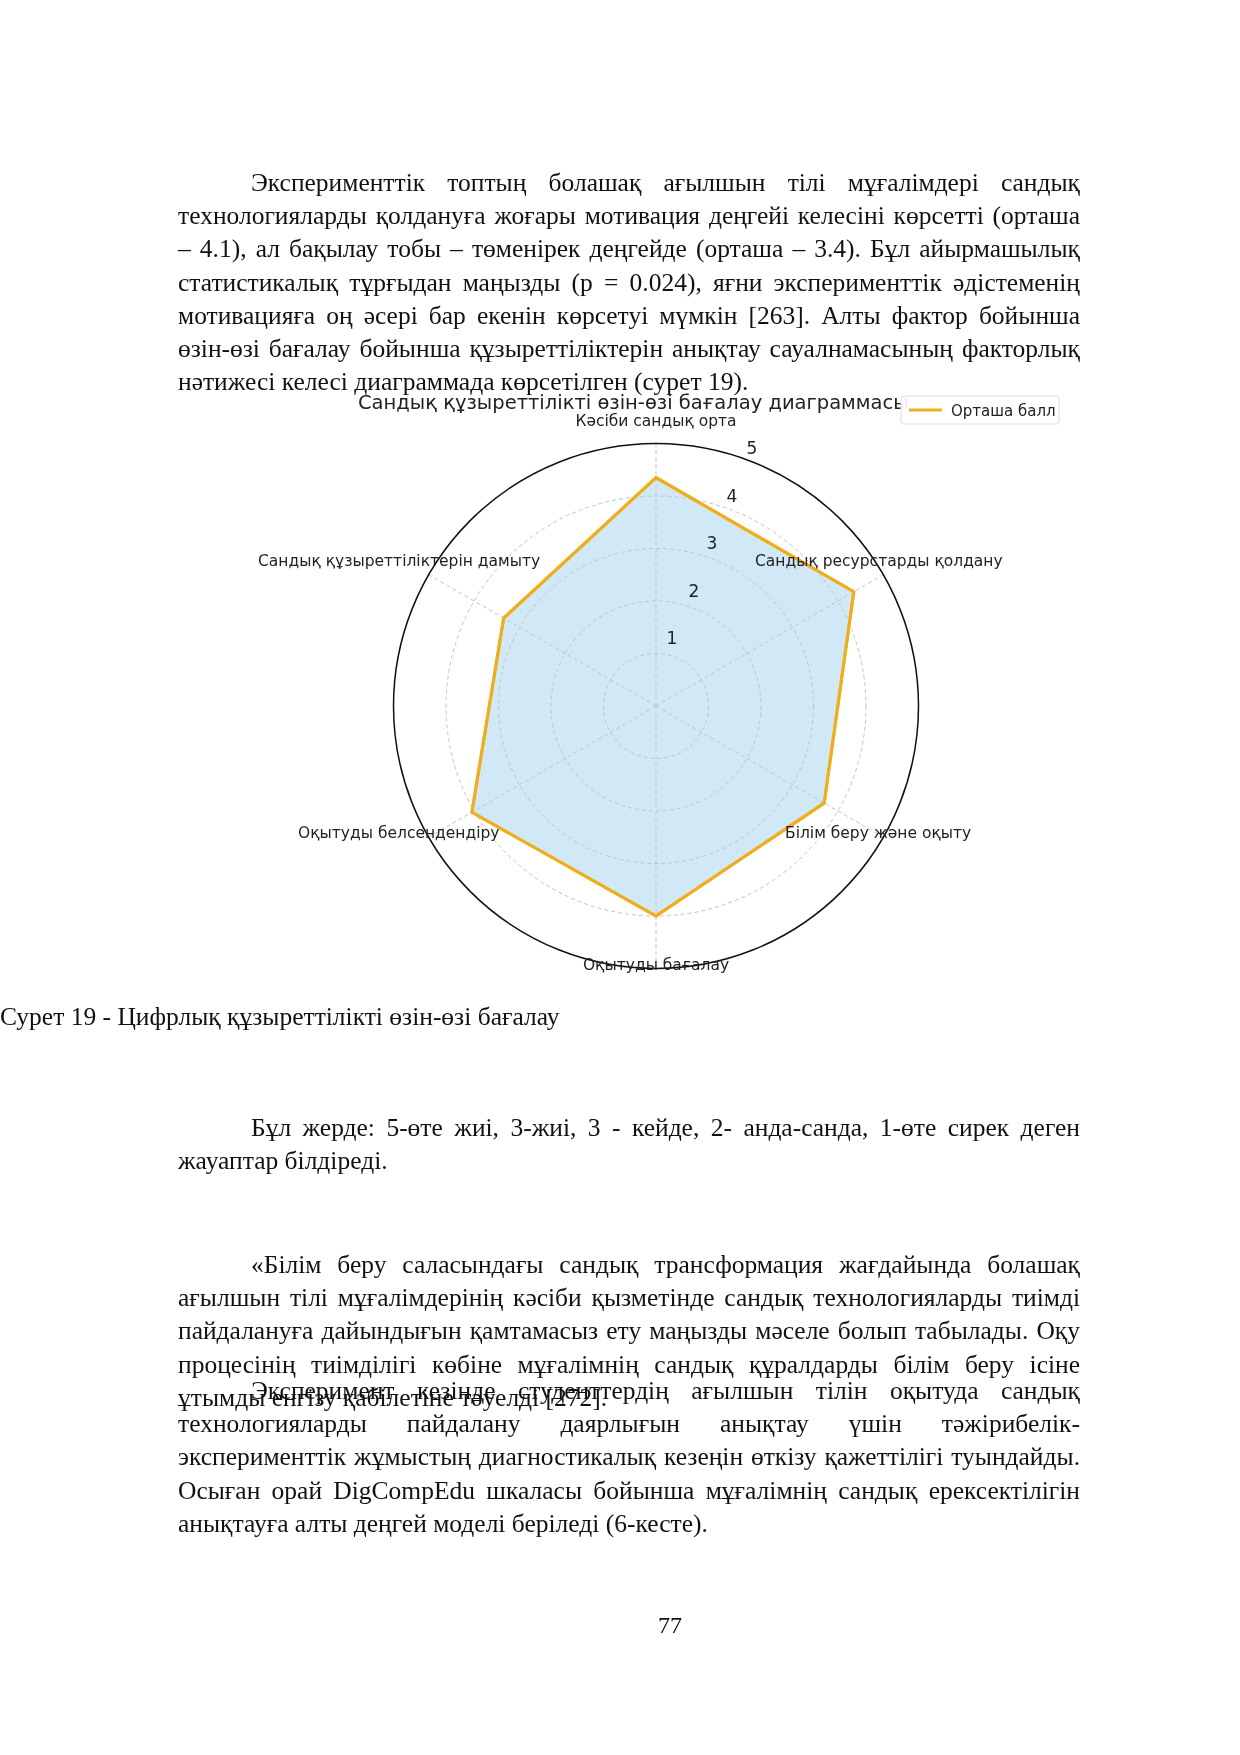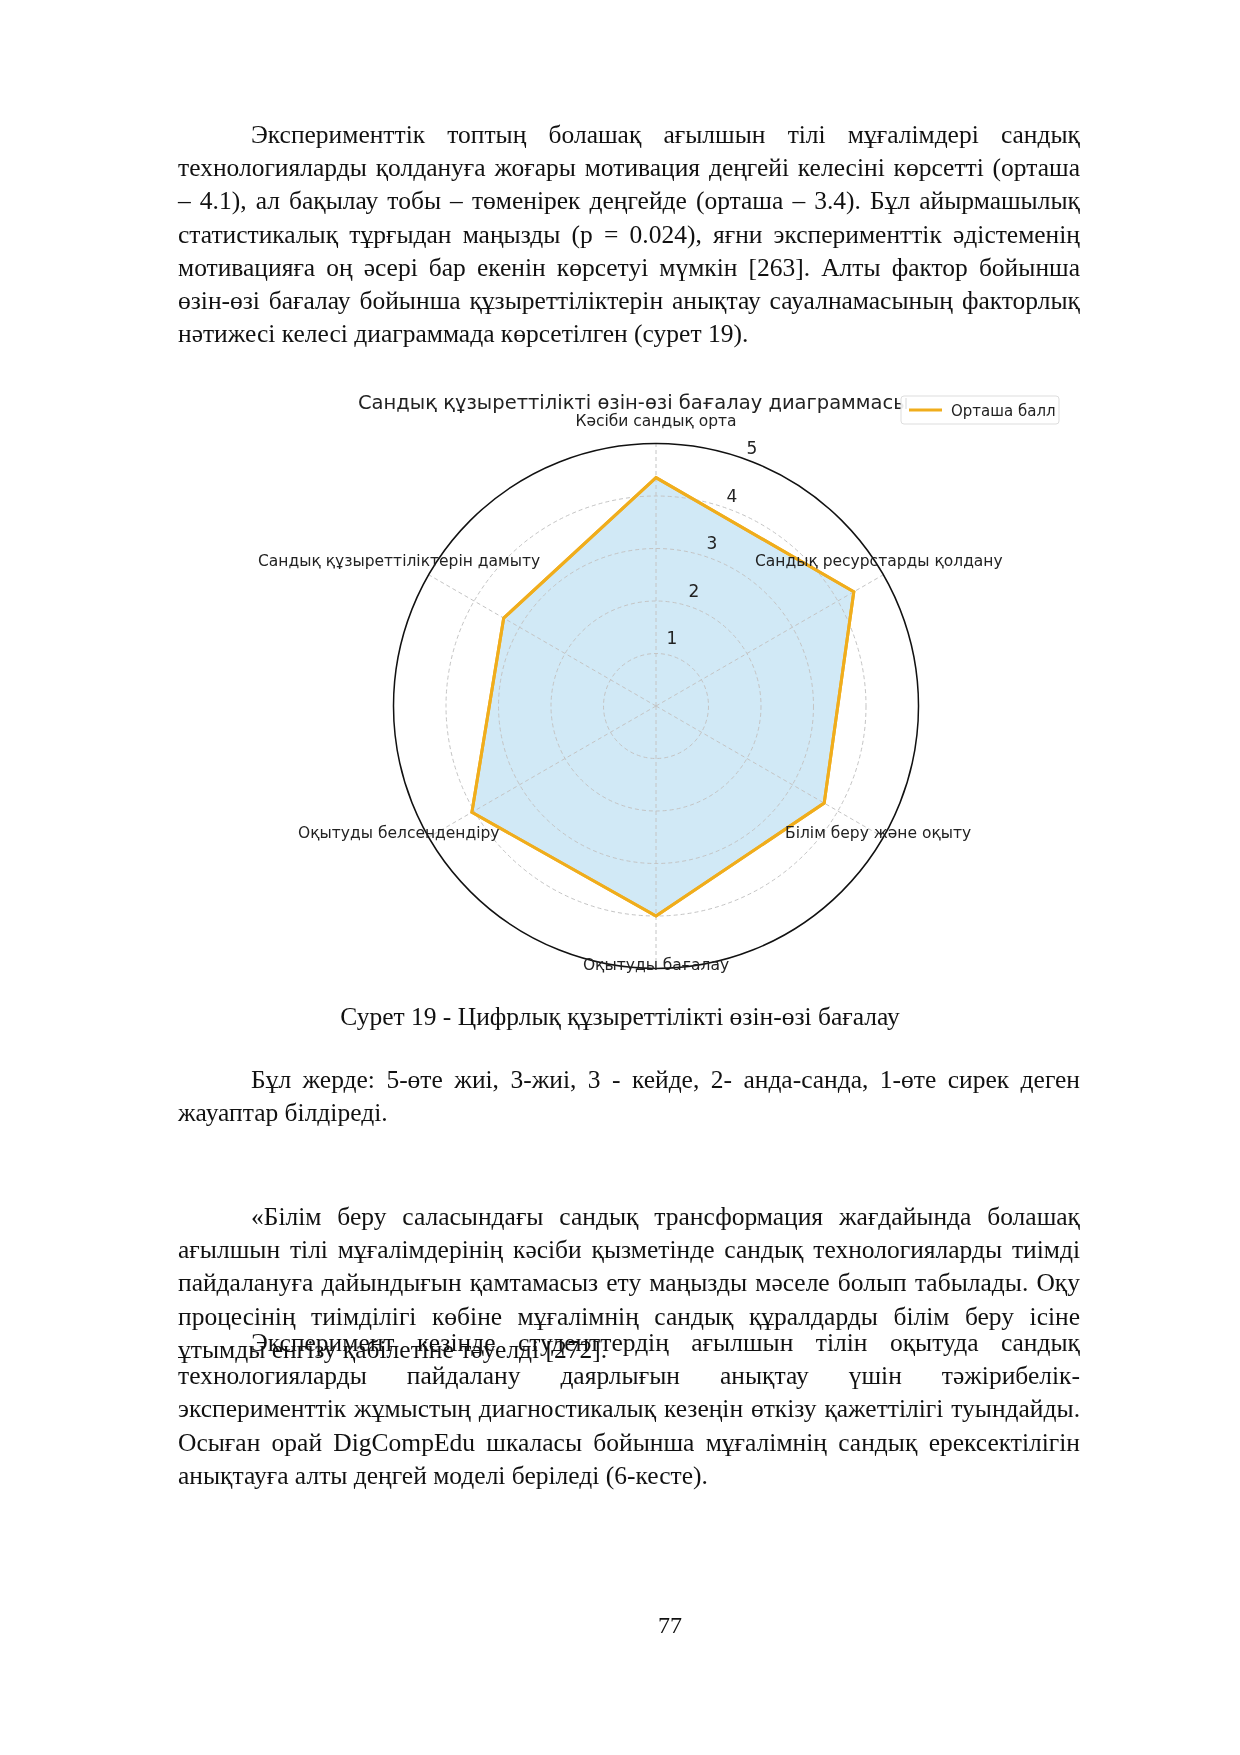--- a/index.html
+++ b/index.html
@@ -3,23 +3,23 @@
 <meta charset="utf-8">
 <style>
   html, body { margin: 0; padding: 0; background: #ffffff; }
   body { width: 1240px; height: 1755px; position: relative; overflow: hidden; }
   .page { position: absolute; left: 0; top: 0; width: 1240px; height: 1755px; background: #fff; }
   .para {
     position: absolute; left: 178px; width: 902px;
     font-family: "Liberation Serif", serif; font-size: 25.5px; line-height: 33.2px;
     color: #111; text-align: justify; text-align-last: left; margin: 0;
   }
-  .indent { text-indent: 73px; }
+  .indent { text-indent: 73px; margin-top: 48px; }
   .caption {
-    position: absolute; left: 0; width: 1240px; top: 1002px; text-align: center;
+    position: absolute; left: 0; width: 1240px; top: 1002px; 
     font-family: "Liberation Serif", serif; font-size: 25.5px; color: #111; box-sizing: border-box;
   }
   .pagenum {
     position: absolute; left: 0; width: 1240px; top: 1612px; text-align: center;
     font-family: "Liberation Serif", serif; font-size: 24px; color: #111; padding-left: 100px; box-sizing: border-box;
   }
   svg text { font-family: "DejaVu Sans", sans-serif; }
 </style>
 </head>
 <body>

